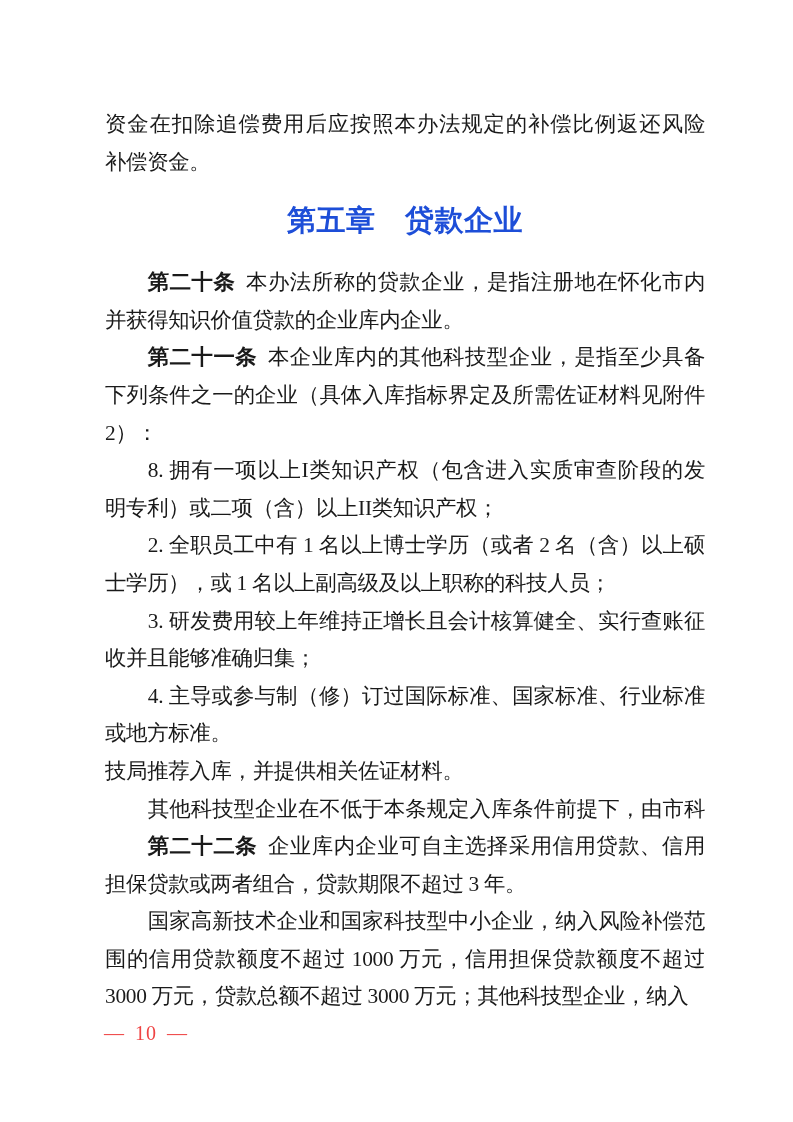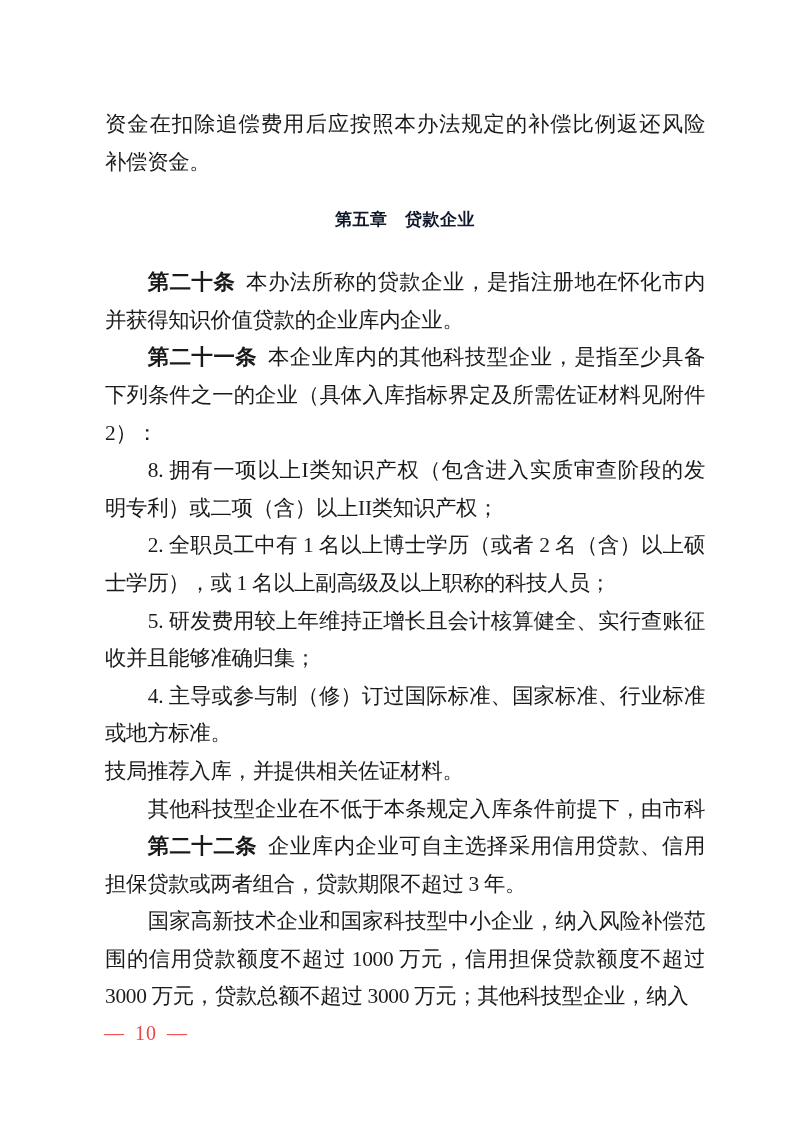--- a/index.html
+++ b/index.html
@@ -42,25 +42,25 @@
     text-indent: 2em;
   }
   .term {
     font-weight: bold;
     margin-right: 0.5em;
   }
   .chapter {
     margin: 20px 0 25px 0;
     font-family: "Liberation Sans", "DejaVu Sans", sans-serif;
     font-weight: bold;
-    font-size: 17px;
+    font-size: 29px;
     line-height: 38px;
     text-align: center;
     letter-spacing: 0.5px;
-    color: #0f172a;
+    color: #1d4ed8;
   }
   .footer {
     position: absolute;
     left: 104px;
     top: 1018px;
     font-size: 20px;
     line-height: 30px;
     letter-spacing: 1px;
     word-spacing: 4px;
     color: #ef4444;
@@ -94,21 +94,21 @@
       <div class="line indent">8. 拥有一项以上I类知识产权（包含进入实质审查阶段的发</div>
       <div class="line end">明专利）或二项（含）以上II类知识产权；</div>
     </section>
 
     <section class="block">
       <div class="line indent">2. 全职员工中有 1 名以上博士学历（或者 2 名（含）以上硕</div>
       <div class="line end">士学历），或 1 名以上副高级及以上职称的科技人员；</div>
     </section>
 
     <section class="block">
-      <div class="line indent">5. 研发费用较上年维持正增长且会计核算健全、实行查账征</div>
+      <div class="line indent">3. 研发费用较上年维持正增长且会计核算健全、实行查账征</div>
       <div class="line end">收并且能够准确归集；</div>
     </section>
 
     <section class="block">
       <div class="line indent">4. 主导或参与制（修）订过国际标准、国家标准、行业标准</div>
       <div class="line end">或地方标准。</div>
     </section>
 
     <section class="block">
       <div class="line end">技局推荐入库，并提供相关佐证材料。</div>

